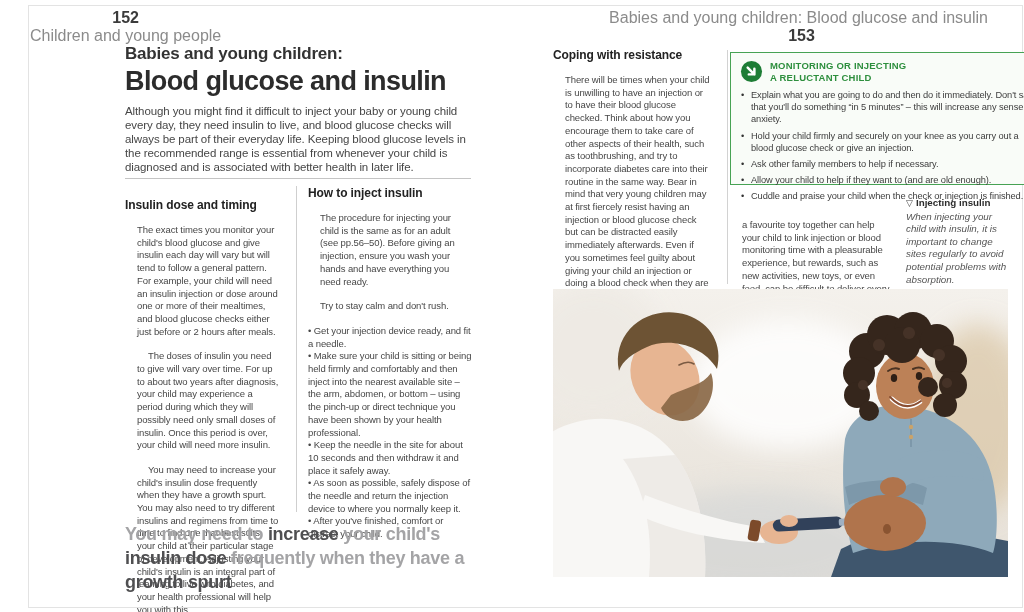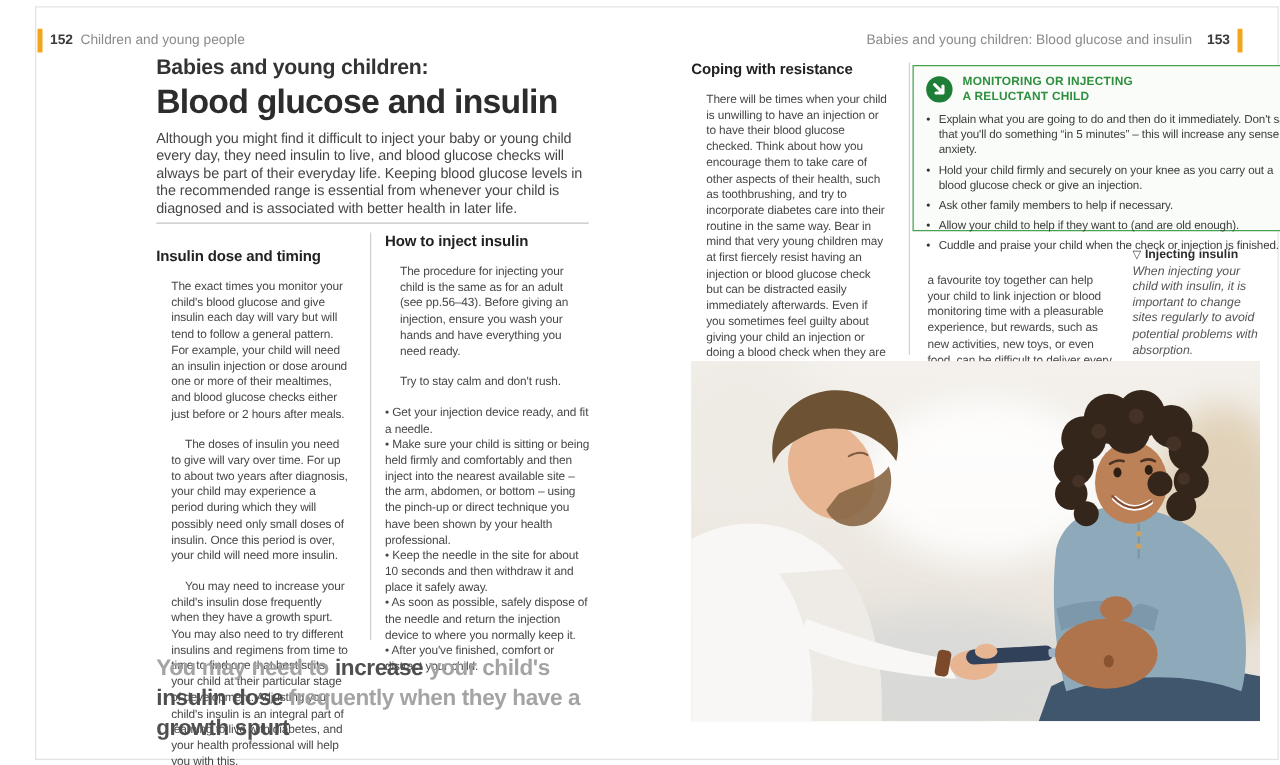--- a/index.html
+++ b/index.html
@@ -1,21 +1,21 @@
 <!DOCTYPE html>
 <html><head>
 <meta charset="utf-8">
 <style>
   html,body{margin:0;padding:0;background:#ffffff;}
   body{font-family:"Liberation Sans", sans-serif; -webkit-font-smoothing:antialiased;}
   .spread{position:relative;width:1024px;height:612px;background:#fff;overflow:hidden;}
   .page-frame{position:absolute;left:28px;top:5px;width:993px;height:601px;border:1px solid #e3e3e3;pointer-events:none;}
 
   
-  .runhead{position:absolute;top:22px;height:20px;display:flex;align-items:center;font-size:11px;}
+  .runhead{position:absolute;top:9px;height:20px;display:flex;align-items:center;font-size:16px;flex-direction:column;}
   .runhead-left{left:30px;}
   .runhead-right{right:30px;margin-left:32px;}
   .accent-bar{width:4px;height:19px;background:#F2A71B;}
   .runhead .num{font-weight:700;color:#3b3b3b;margin:0 6px;}
   .runhead .lbl{color:#8b8b8b;}
   .runhead-right .lbl{margin-right:6px;}
   .runhead-right .accent-bar{margin-left:0;}
 
   
   .lead{position:absolute;left:125px;top:44px;width:356px;}
@@ -93,21 +93,21 @@
 
   <div class="col col1">
     <h3>Insulin dose and timing</h3>
     <p>The exact times you monitor your child's blood glucose and give insulin each day will vary but will tend to follow a general pattern. For example, your child will need an insulin injection or dose around one or more of their mealtimes, and blood glucose checks either just before or 2 hours after meals.</p>
     <p class="indent">The doses of insulin you need to give will vary over time. For up to about two years after diagnosis, your child may experience a period during which they will possibly need only small doses of insulin. Once this period is over, your child will need more insulin.</p>
     <p class="indent">You may need to increase your child's insulin dose frequently when they have a growth spurt. You may also need to try different insulins and regimens from time to time to find one that best suits your child at their particular stage of development. Adjusting your child's insulin is an integral part of learning to live with diabetes, and your health professional will help you with this.</p>
   </div>
 
   <div class="col col2">
     <h3>How to inject insulin</h3>
-    <p>The procedure for injecting your child is the same as for an adult (see pp.56–43). Before giving an injection, ensure you wash your hands and have everything you need ready.</p>
+    <p>The procedure for injecting your child is the same as for an adult (see pp.56–50). Before giving an injection, ensure you wash your hands and have everything you need ready.</p>
     <p>Try to stay calm and don't rush.</p>
     <div>
         <div class="bullet-flush">Get your injection device ready, and fit a needle.</div>
         <div class="bullet-flush">Make sure your child is sitting or being held firmly and comfortably and then inject into the nearest available site – the arm, abdomen, or bottom – using the pinch-up or direct technique you have been shown by your health professional.</div>
         <div class="bullet-flush">Keep the needle in the site for about 10 seconds and then withdraw it and place it safely away.</div>
         <div class="bullet-flush">As soon as possible, safely dispose of the needle and return the injection device to where you normally keep it.</div>
         <div class="bullet-flush">After you've finished, comfort or distract your child.</div>
       </div>
   </div>
 

